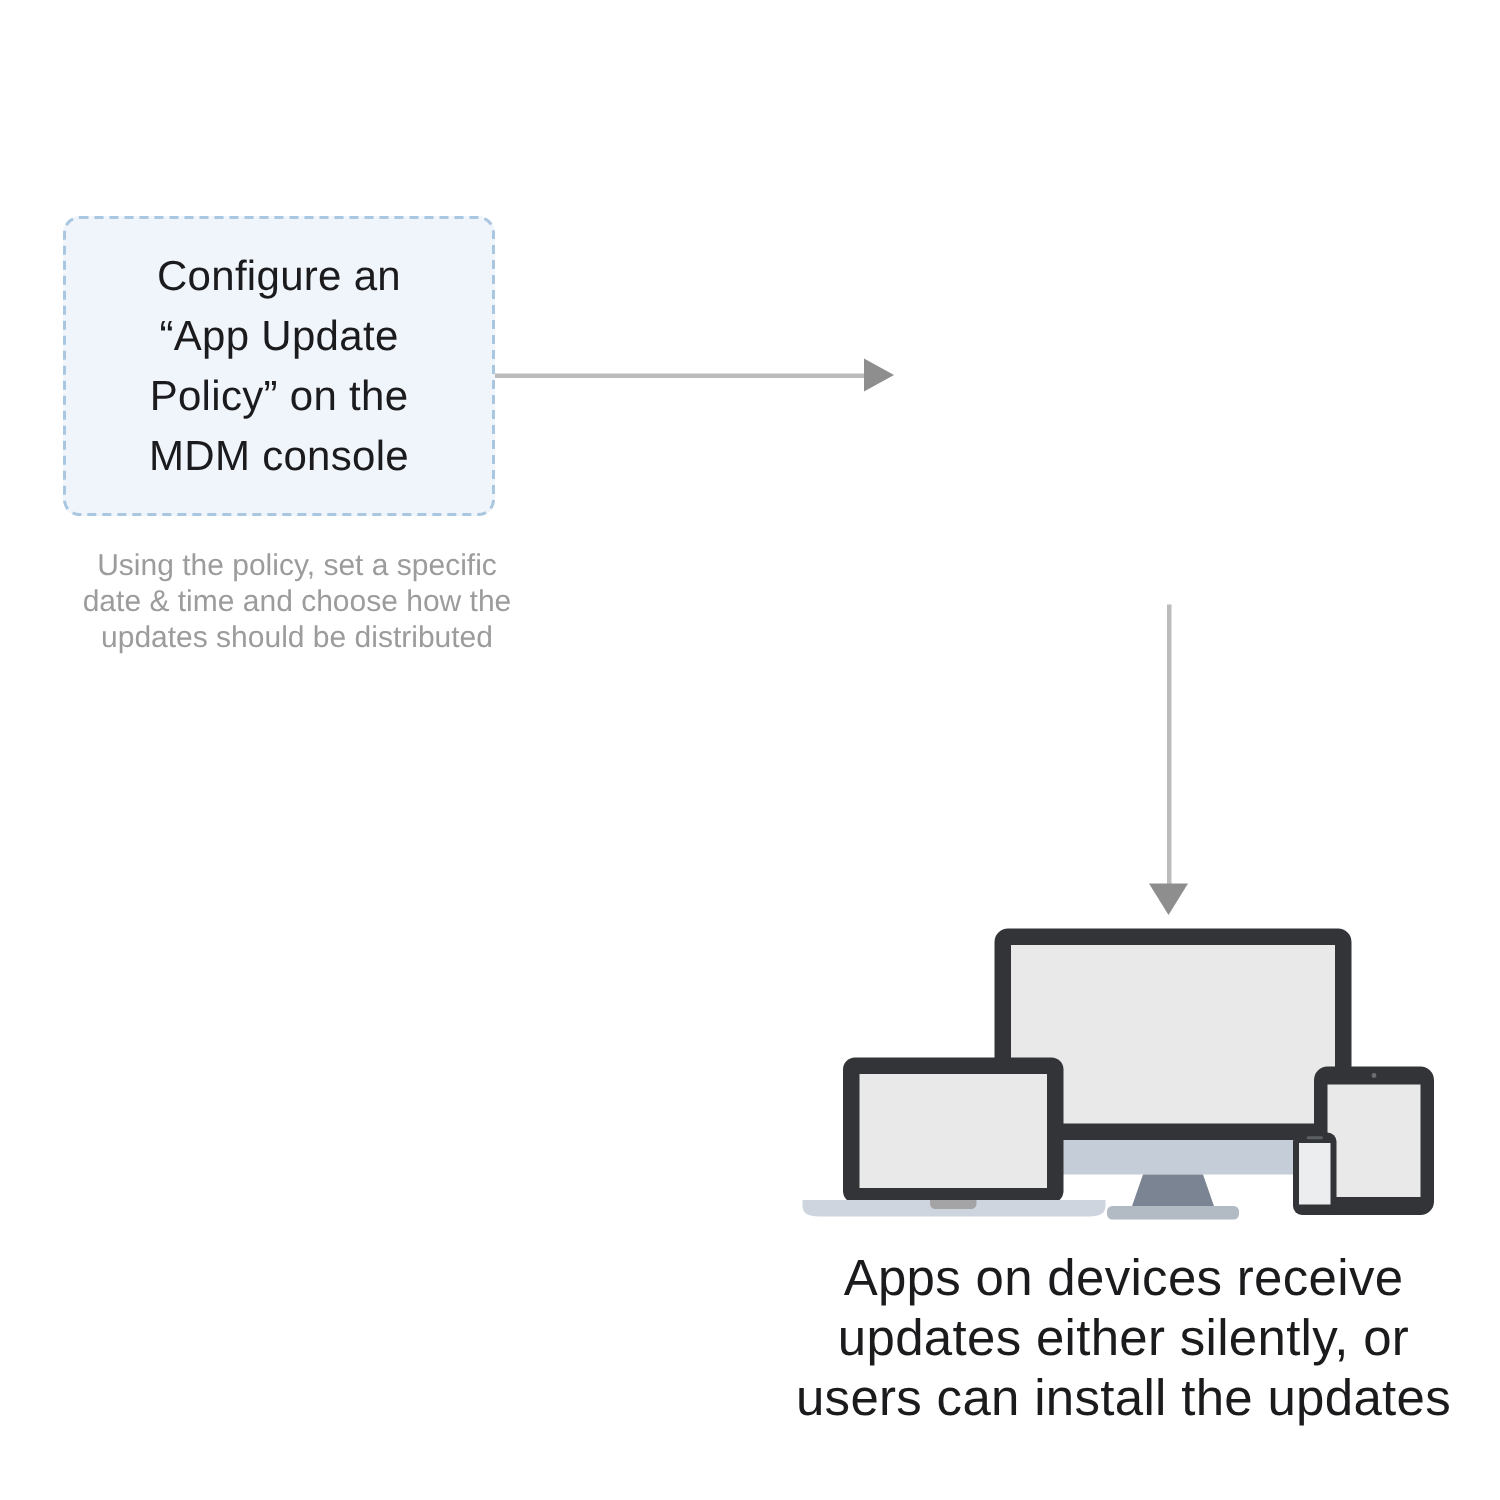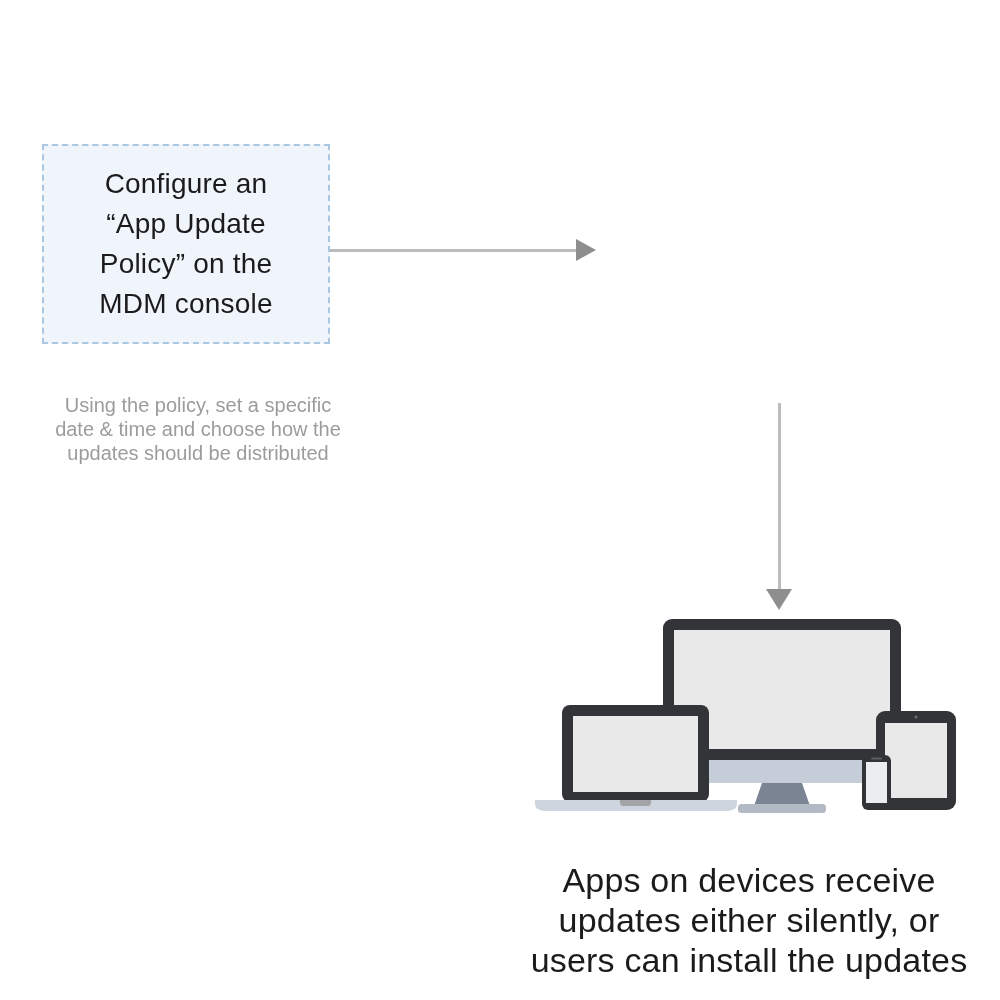--- a/index.html
+++ b/index.html
@@ -26,27 +26,26 @@
     position:absolute;
     background:var(--box-bg);
     border:2px dashed var(--box-border);
     color:var(--text);
     text-align:center;
     white-space:pre-line;
     font-size:28px;
     line-height:40px;
     letter-spacing:0.2px;
   }
-  .box-step1{left:42px;top:144px;width:288px;height:200px;padding-top:18px;}
+  .box-step1{left:42px;top:144px;width:288px;height:200px;padding-top:18px;border-radius:11px;}
   .box-step2{left:593px;top:115px;width:370px;height:288px;padding-top:23px;}
   .caption{
     position:absolute;
     text-align:center;
     white-space:pre-line;
-    margin-top:28px;
   }
   .caption-step1{
     left:33px;top:365px;width:330px;
     font-size:20px;line-height:24px;color:var(--muted-text);
   }
   .caption-devices{
     left:510px;top:832px;width:478px;
     font-size:34px;line-height:40px;color:var(--text);letter-spacing:0.2px;
   }
   .arrow-line-h{

